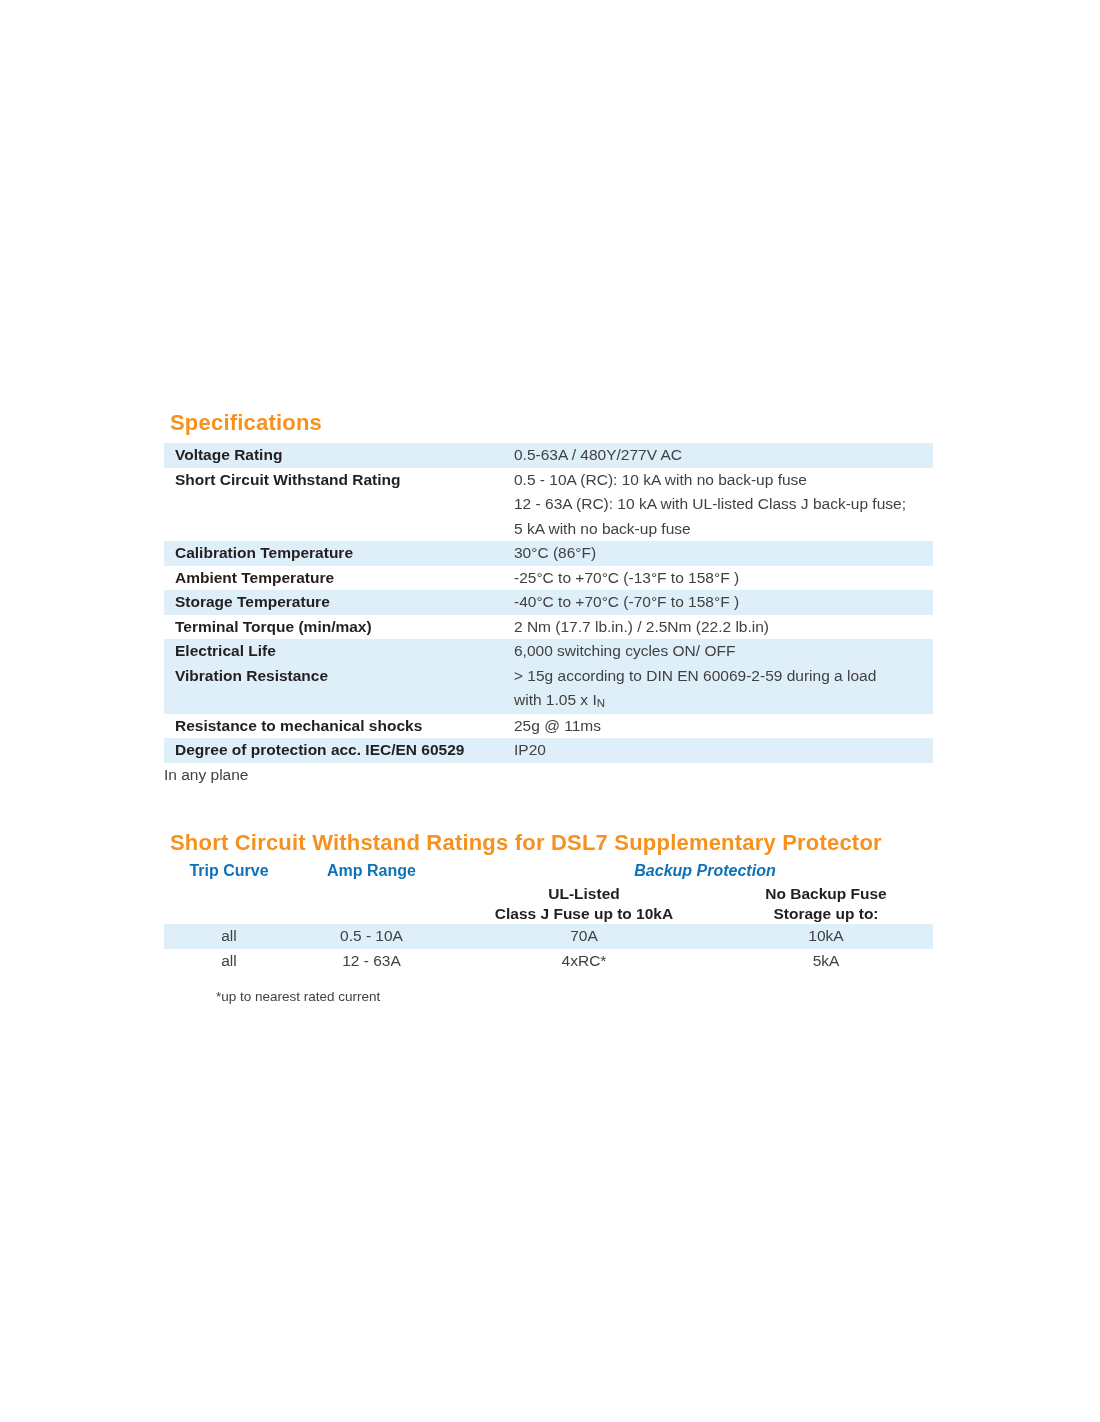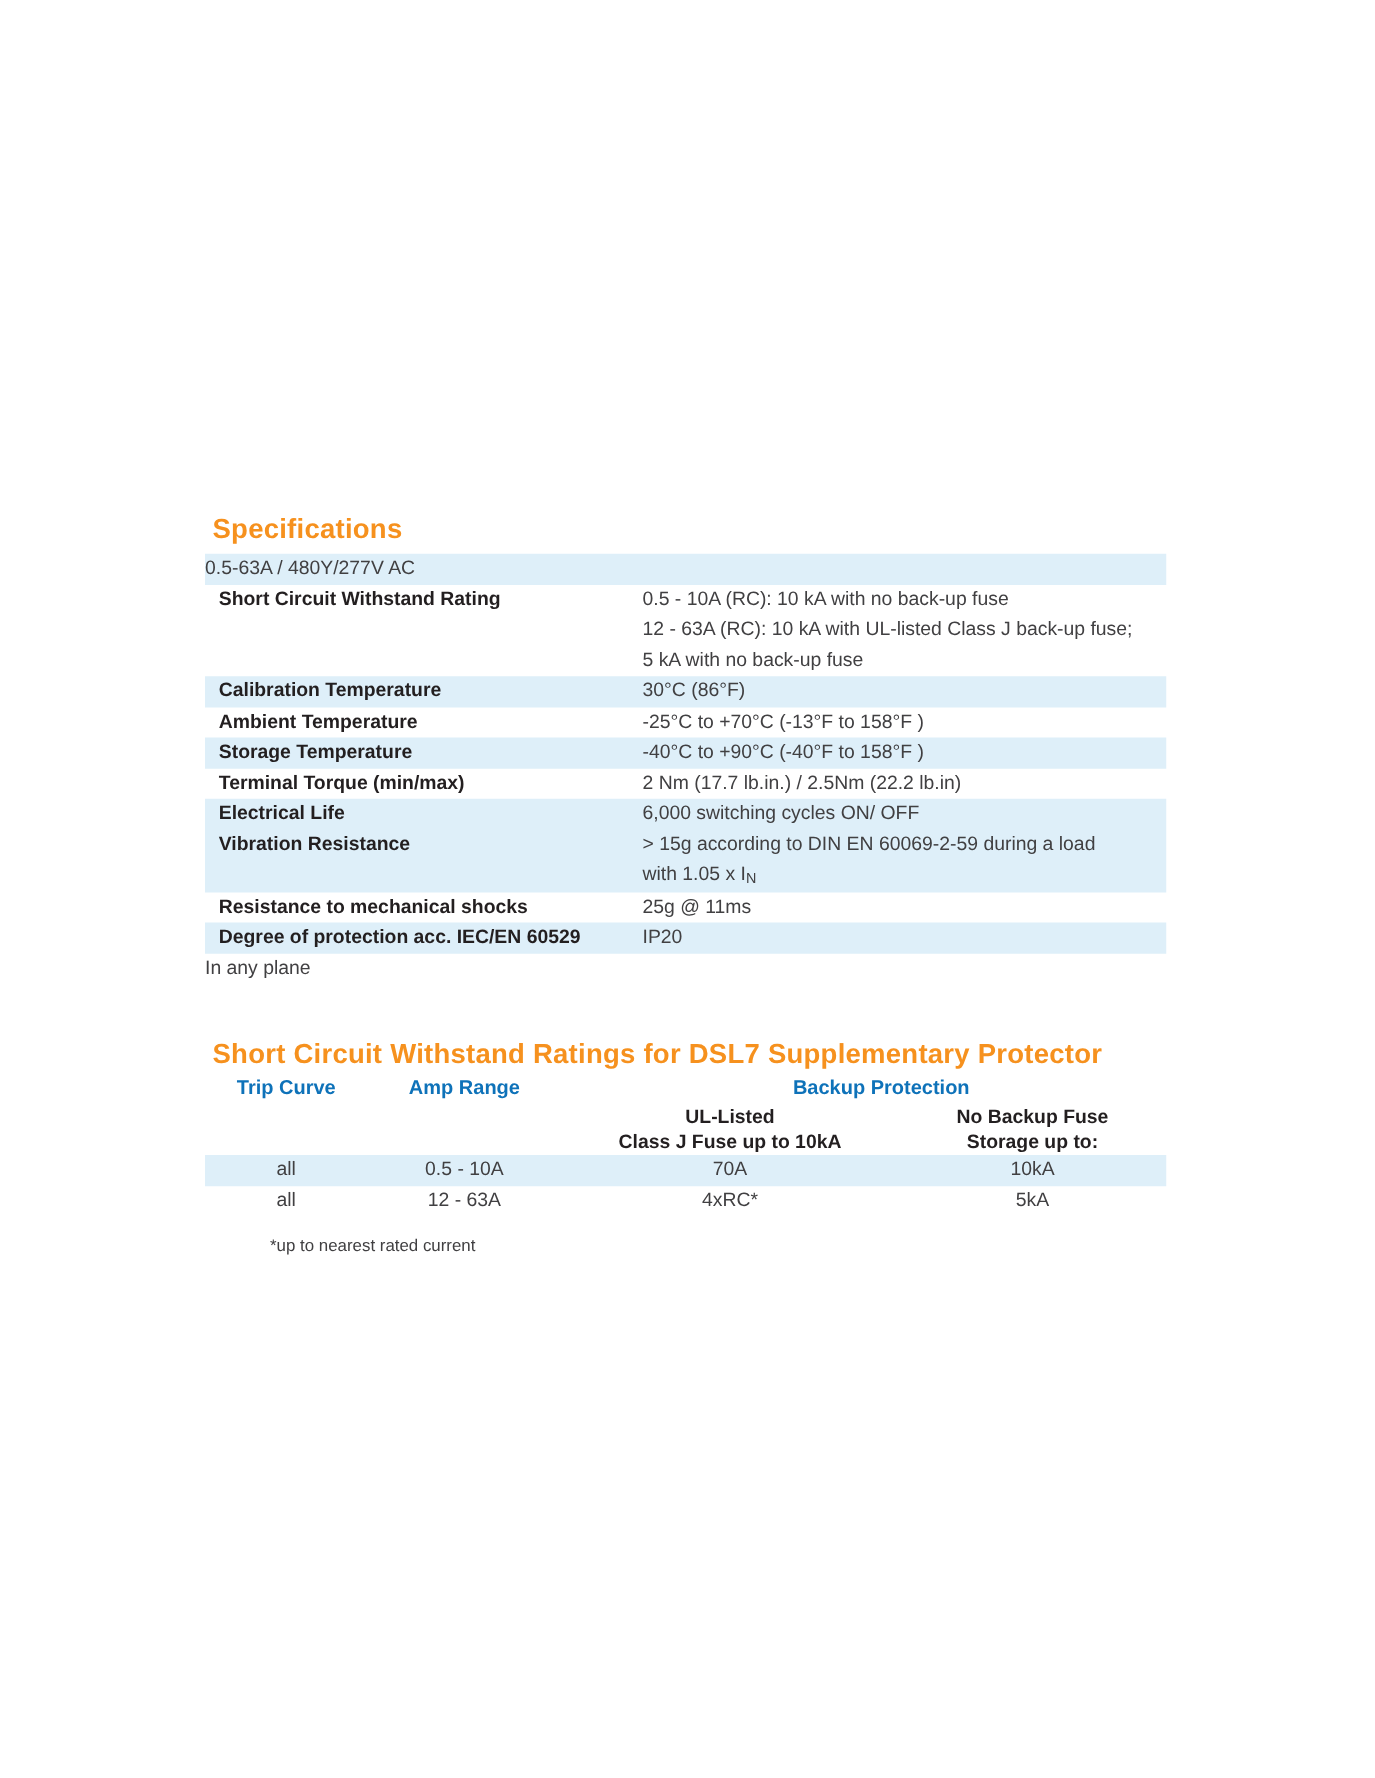--- a/index.html
+++ b/index.html
@@ -32,21 +32,21 @@
   .vline { line-height: 24.5px; white-space: nowrap; }
   .sub-n { font-size: 11.5px; position: relative; top: 2px; }
 
   
   .sc-table { position: absolute; left: 164px; top: 860px; width: 769px; }
   .sc-cells { display: flex; }
   .c1 { width: 130px; flex: 0 0 130px; text-align: center; }
   .c2 { width: 155px; flex: 0 0 155px; text-align: center; }
   .c3 { width: 270px; flex: 0 0 270px; text-align: center; }
   .c4 { width: 214px; flex: 0 0 214px; text-align: center; }
-  .c34 { width: 484px; flex: 0 0 484px; text-align: center; text-indent: 28px; }
+  .c34 { width: 484px; flex: 0 0 484px; text-align: center; text-indent: 28px; font-style: italic; }
   .sc-header-row { height: 24px; line-height: 22px; font-size: 16px; font-weight: 700; color: #0E72B9; }
   .sc-subheader .subline { line-height: 20px; font-size: 15.5px; font-weight: 700; color: #231F20; }
   .sc-subheader { padding-bottom: 0; }
   .sc-data-row { height: 24.5px; line-height: 24.5px; font-size: 15.5px; color: #414042; }
   .sc-data-row.alt { background: #DEEFF9; }
 
   .footnote {
     position: absolute; left: 198px; top: 988px;
     font-size: 13.5px; color: #414042; line-height: 18px; margin-left: 18px;
   }
@@ -54,20 +54,21 @@
 </head>
 <body>
 
 <div class="page">
 
   <div class="section-heading" id="spec-heading">Specifications</div>
 
   <div class="spec-table">
 
     <div class="spec-row alt">
+      <div class="spec-label">Voltage Rating</div>
       <div class="spec-value">
         <div class="vline">0.5-63A / 480Y/277V AC</div>
       </div>
     </div>
 
     <div class="spec-row">
       <div class="spec-label">Short Circuit Withstand Rating</div>
       <div class="spec-value">
         <div class="vline">0.5 - 10A (RC): 10 kA with no back-up fuse</div>
         <div class="vline">12 - 63A (RC): 10 kA with UL-listed Class J back-up fuse;</div>
@@ -85,21 +86,21 @@
     <div class="spec-row">
       <div class="spec-label">Ambient Temperature</div>
       <div class="spec-value">
         <div class="vline">-25°C to +70°C (-13°F to 158°F )</div>
       </div>
     </div>
 
     <div class="spec-row alt">
       <div class="spec-label">Storage Temperature</div>
       <div class="spec-value">
-        <div class="vline">-40°C to +90°C (-40°F to 158°F )</div>
+        <div class="vline">-40°C to +70°C (-70°F to 158°F )</div>
       </div>
     </div>
 
     <div class="spec-row">
       <div class="spec-label">Terminal Torque (min/max)</div>
       <div class="spec-value">
         <div class="vline">2 Nm (17.7 lb.in.) / 2.5Nm (22.2 lb.in)</div>
       </div>
     </div>
 

